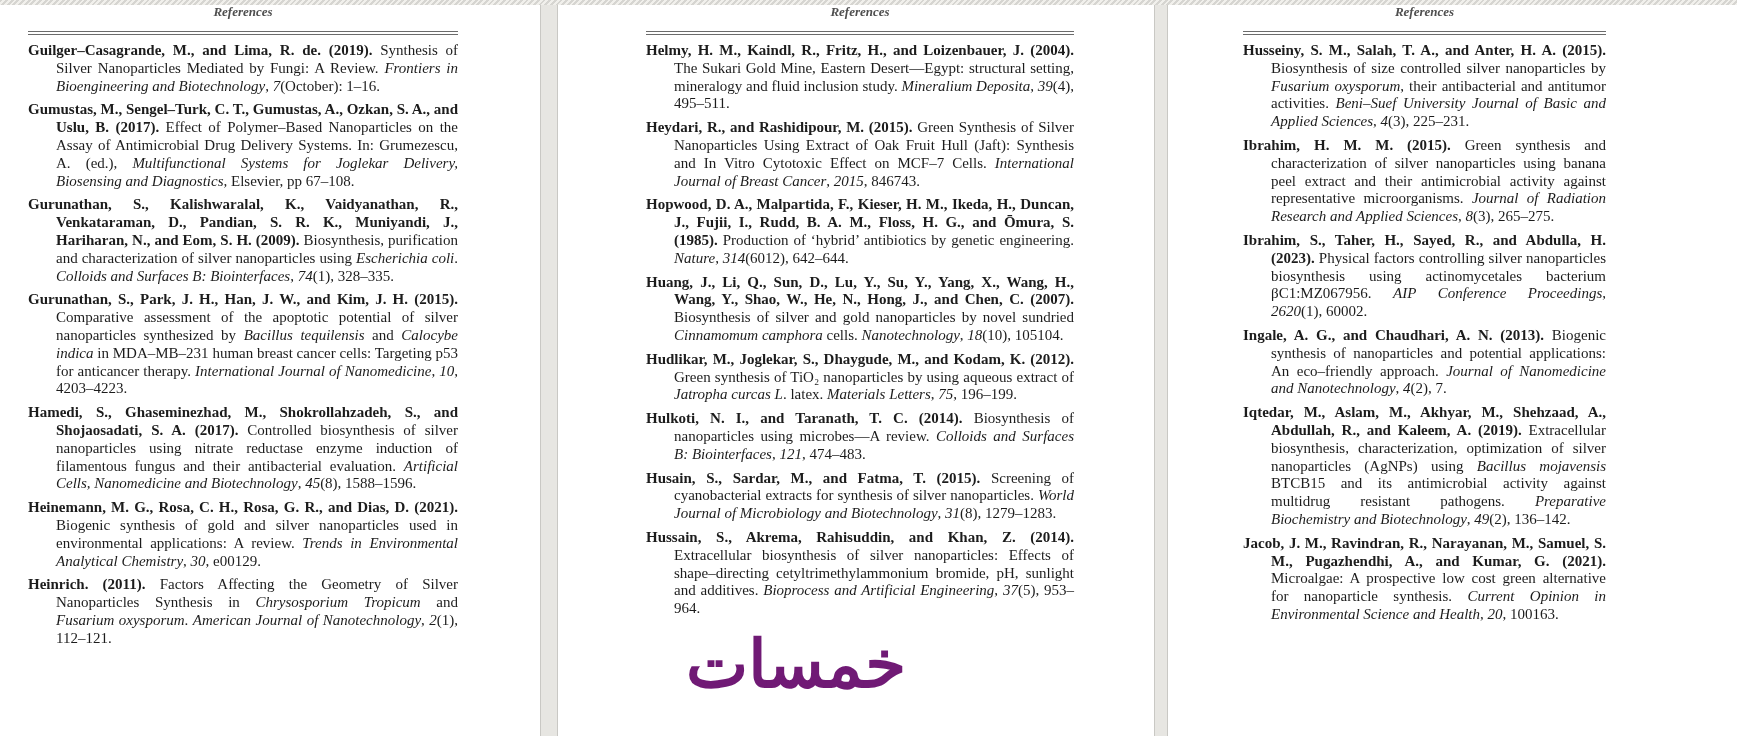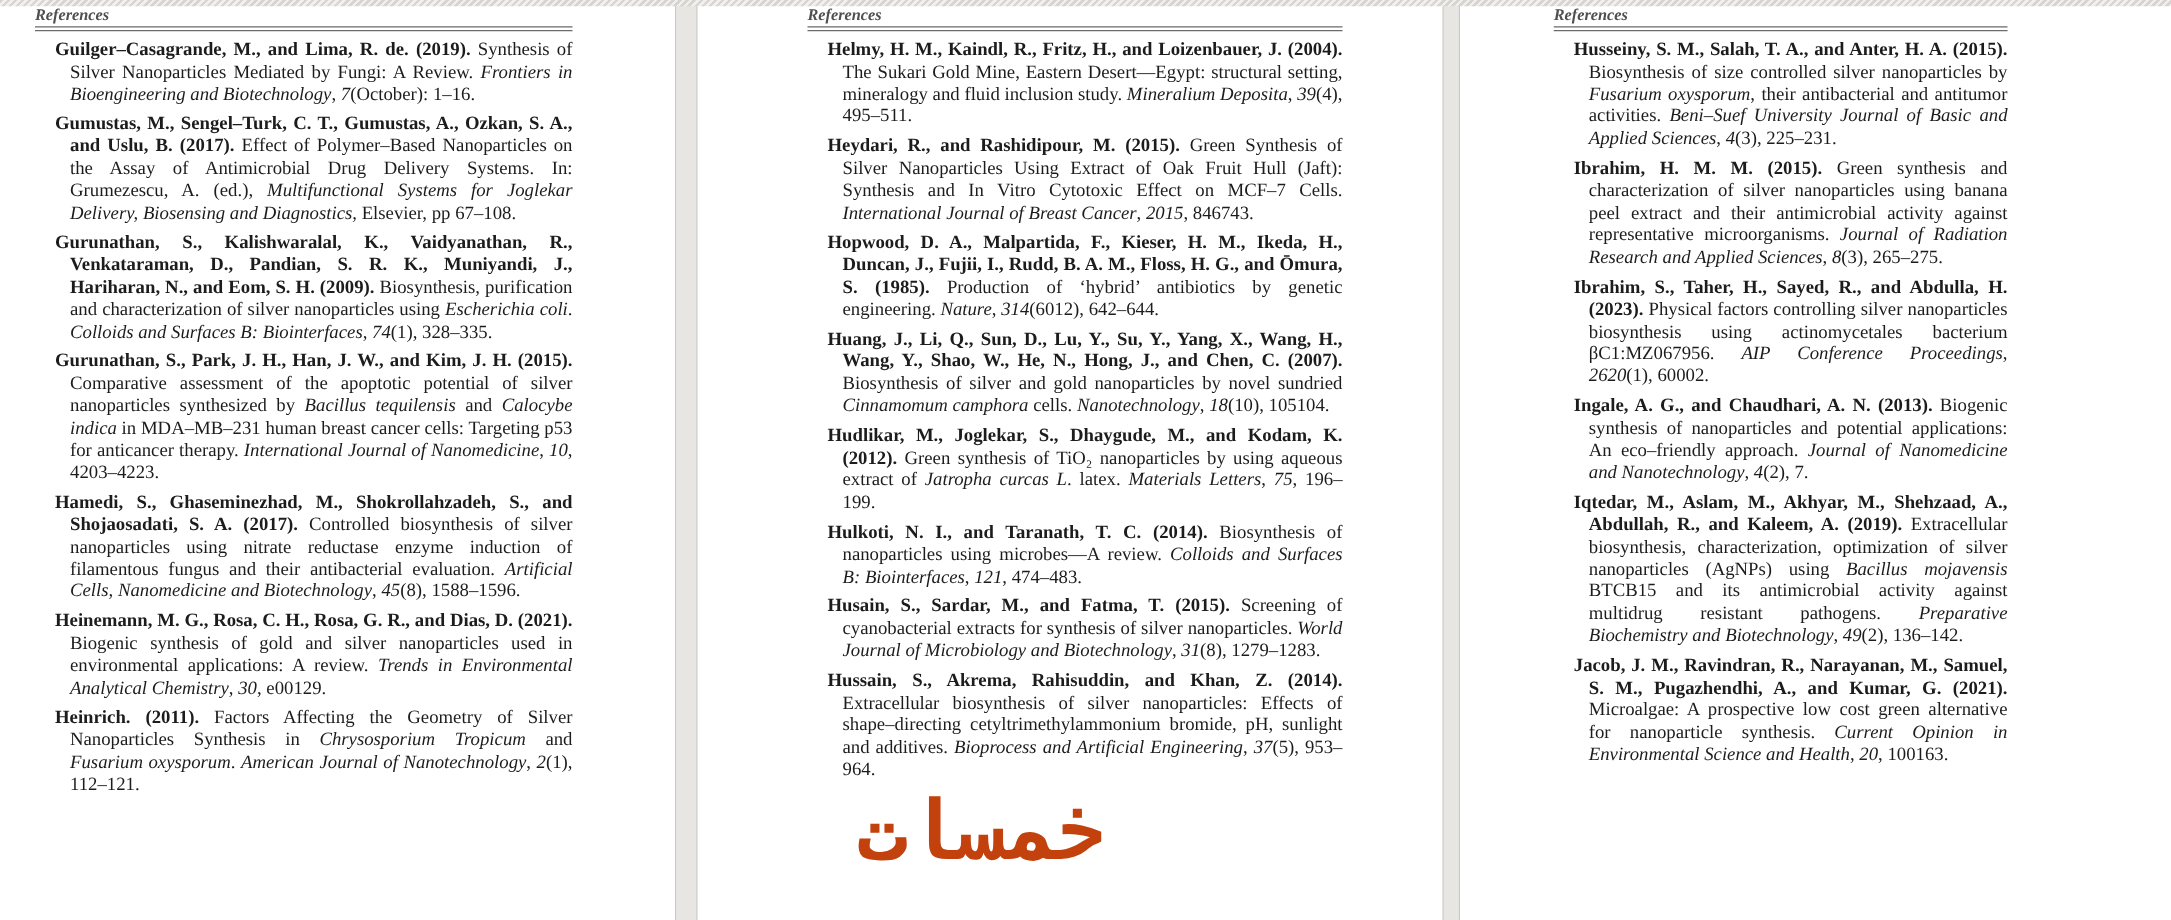--- a/index.html
+++ b/index.html
@@ -23,53 +23,53 @@
     left:0;top:0;
     width:1737px;height:5px;
     background:repeating-linear-gradient(135deg,#d6d5d1 0 2px,#f1f0ec 2px 4px);
     z-index:5;
   }
   .content{
     position:relative;
     padding-top:1px;
   }
   .running-head{
-    text-align:left;
+    text-align:center;
     font-style:italic;
     font-weight:bold;
     font-size:13px;
     line-height:13px;
     color:#4f4f4f;
-    margin-bottom:3px;
+    margin-bottom:13px;
   }
   .head-rule{
     height:2px;
     border-top:1px solid #6b6b6b;
     border-bottom:1px solid #6b6b6b;
     margin-bottom:7px;
   }
   .refs{margin-top:0;}
   .ref{
     margin:0 0 6px 0;
     padding-left:28px;
     text-indent:-28px;
     text-align:justify;
     font-size:15px;
     line-height:17.8px;
     color:#1c1c1c;
   }
-  .ref b{font-weight:bold;margin-left:16px;}
+  .ref b{font-weight:bold;}
   .ref i{font-style:italic;}
   .watermark{
     position:absolute;
     left:128px;top:622px;
-    font-family:Liberation Mono, monospace;
+    font-family:Liberation Serif, serif;
     font-size:66px;
     font-weight:bold;
-    color:#c2410c;
+    color:#701a75;
     letter-spacing:1px;
     direction:rtl;
     user-select:none;
   }
 </style>
 </head>
 <body>
 
 <div class="page" style="left:-6px;width:547px;">
   <div class="content" style="margin-left:33px;width:430px;">

